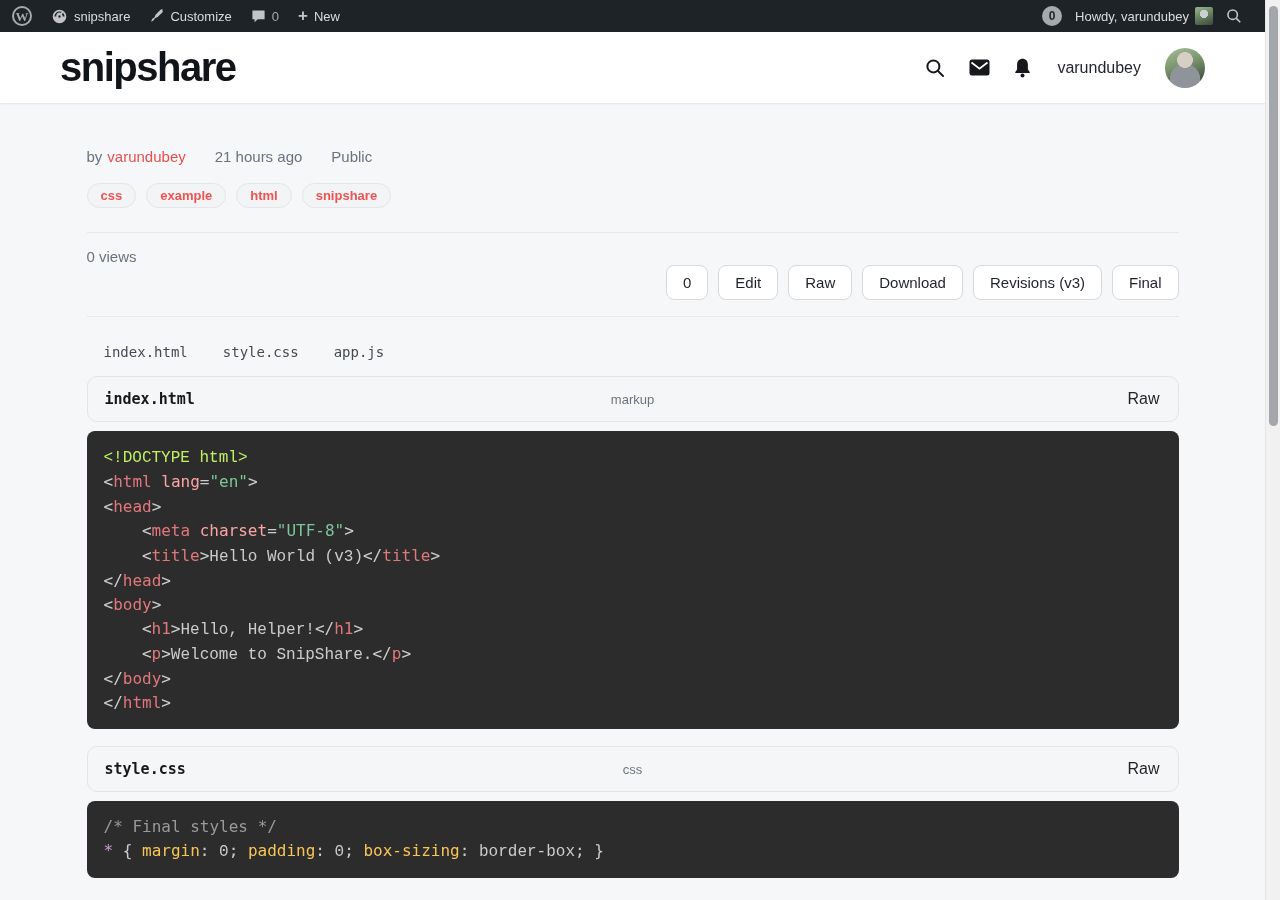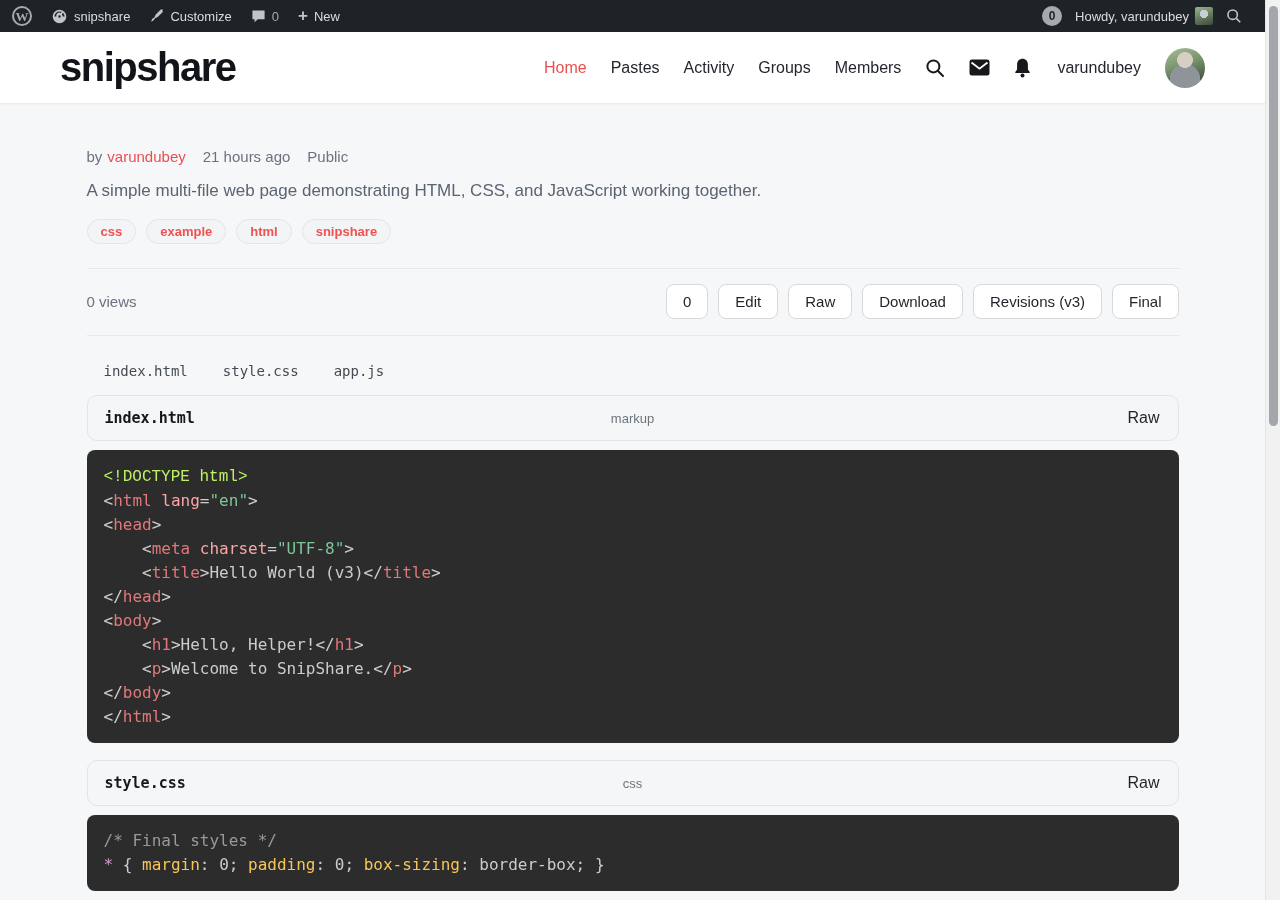--- a/index.html
+++ b/index.html
@@ -57,32 +57,32 @@
     width:40px; height:40px; border-radius:50%; cursor:pointer;
     background:
       radial-gradient(circle at 50% 30%, #d8cfc4 0 22%, transparent 24%),
       radial-gradient(circle at 50% 78%, #8f949b 0 40%, transparent 42%),
       linear-gradient(160deg,#a9bf9a 0%,#7b9770 40%,#4e6049 75%,#36422f 100%);
   }
   
   .page { width:calc(100% - 15px); }
   .container { width:1092px; margin:0 auto; padding-top:31px; }
   .paste-title { font-size:29px; font-weight:700; color:#15181c; letter-spacing:-.3px; }
-  .meta { margin-top:14px; font-size:15px; color:#6b7280; display:flex; gap:17px; }
+  .meta { margin-top:14px; font-size:15px; color:#6b7280; display:flex; gap:29px; }
   .meta .byline { display:flex; gap:5px; }
   .meta a.author { color:#e8504f; text-decoration:none; cursor:pointer; }
   .desc { margin-top:16px; font-size:17px; color:#5a6472; }
   .tags { margin-top:18px; display:flex; gap:10px; }
   .tag-pill {
     background:#f3f4f5; border:1px solid #e4e5e8; border-radius:999px;
     padding:4px 13px; font-size:13px; font-weight:600; color:#f05252;
     cursor:pointer; text-decoration:none;
   }
   hr.divider { border:none; border-top:1px solid #e7e8ea; margin-top:24px; }
-  .actions-row { display:flex; align-items:center; padding:15px 0 16px; }
+  .actions-row { display:flex; padding:15px 0 16px;flex-direction:column; }
   .views { font-size:15px; color:#6b7280; }
   .buttons { margin-left:auto; display:flex; gap:10px; }
   .btn {
     background:#fff; border:1px solid #d7d9dc; border-radius:8px;
     padding:8px 16px; font-size:15px; color:#1f2329; font-weight:500;
     cursor:pointer; font-family:inherit;
   }
   .file-tabs { margin-top:27px; padding-left:17px; display:flex; gap:35px; }
   .file-tab {
     font-family:"DejaVu Sans Mono","Liberation Mono",monospace;
@@ -106,21 +106,21 @@
   }
   .card-raw { margin-left:auto; font-size:16px; color:#1f2329; cursor:pointer; text-decoration:none; }
   .code-block {
     margin-top:9px; background:#2c2c2c; border-radius:8px;
     padding:14px 18px 14px 17px;
     font-family:"DejaVu Sans Mono","Liberation Mono",monospace;
     font-size:16px; line-height:24px; color:#cccccc;
     white-space:pre; overflow:hidden;
   }
   .tk-punc    { color:#cccccc; }
-  .tk-text    { color:#cccccc; }
+  .tk-text    { color:#cccccc;font-family:Liberation Mono, monospace; }
   .tk-tag     { color:#e2777a; }
   .tk-attr    { color:#fca5a5; }
   .tk-str     { color:#7ec699; }
   .tk-doctype { color:#bef264;font-family:Liberation Mono, monospace; }
   .tk-comment { color:#999999; }
   .tk-selector{ color:#cc99cd; }
   .tk-prop    { color:#f8c555; }
   
   .scrollbar-track {
     position:fixed; top:0; right:0; width:15px; height:900px;
@@ -173,27 +173,20 @@
           <circle cx="7.5" cy="7.5" r="5.3" fill="none" stroke="#c3c4c7" stroke-width="1.8"></circle>
           <line x1="11.6" y1="11.6" x2="16" y2="16" stroke="#c3c4c7" stroke-width="1.8"></line>
         </svg>
     </span>
   </div>
 </div>
 
 <header class="siteheader">
   <div class="logo">snipshare</div>
   <div class="header-right">
-    <nav id="main-nav" class="header-right" style="gap:24px;">
-        <a class="nav-link active">Home</a>
-        <a class="nav-link">Pastes</a>
-        <a class="nav-link">Activity</a>
-        <a class="nav-link">Groups</a>
-        <a class="nav-link">Members</a>
-      </nav>
     <span class="hicon">
       <svg width="20" height="20" viewBox="0 0 20 20">
           <circle cx="8.4" cy="8.4" r="6" fill="none" stroke="#16181c" stroke-width="2"></circle>
           <line x1="13" y1="13" x2="18" y2="18" stroke="#16181c" stroke-width="2" stroke-linecap="round"></line>
         </svg>
     </span>
     <span class="hicon">
       <svg width="21" height="17" viewBox="0 0 21 17">
           <rect x="0.5" y="0.5" width="20" height="16" rx="2.5" fill="#16181c"></rect>
           <path d="M2.5 3.5l8 6.2 8-6.2" fill="none" stroke="#ffffff" stroke-width="1.8"></path>
@@ -215,21 +208,20 @@
 
     <div class="meta">
       <span class="byline">
         <span>by</span>
         <a class="author">varundubey</a>
       </span>
       <span>21 hours ago</span>
       <span>Public</span>
     </div>
 
-    <p class="desc">A simple multi-file web page demonstrating HTML, CSS, and JavaScript working together.</p>
 
     <div class="tags" id="tags">
         <a class="tag-pill">css</a>
         <a class="tag-pill">example</a>
         <a class="tag-pill">html</a>
         <a class="tag-pill">snipshare</a>
       </div>
 
     <hr class="divider">
 

